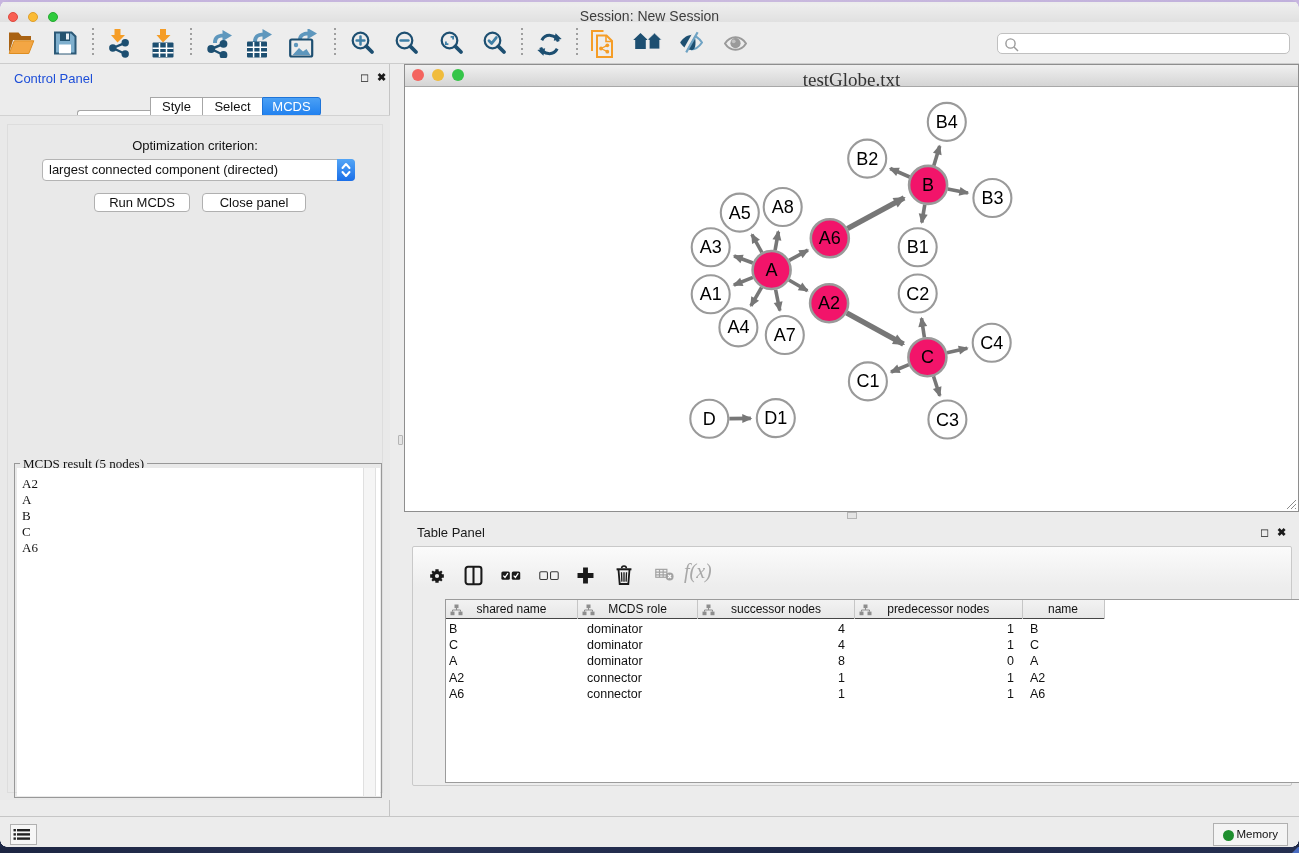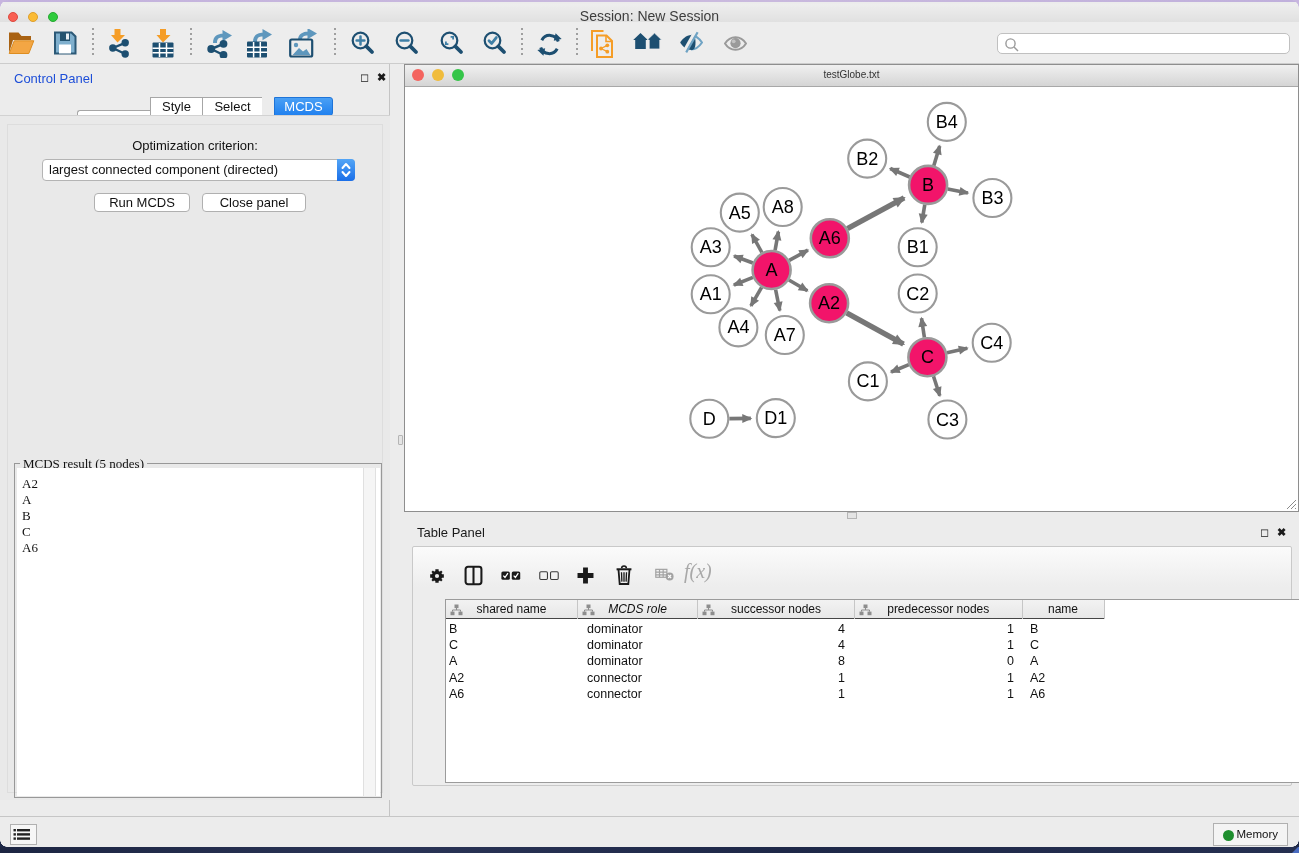--- a/index.html
+++ b/index.html
@@ -31,21 +31,21 @@
 #cpanel { position:absolute; left:0; top:64px; width:390px; height:752px;
   background:#ececec; border-right:1px solid #c4c4c4; }
 #cpanel-title { position:absolute; left:14px; top:7px; font-size:13px; color:#1d4ed8; }
 .winbtn { position:absolute; font-size:11px; color:#1a1a1a; }
 #cp-tabs { position:absolute; top:33px; left:77px; height:19px; display:flex; }
 .cptab { height:19px; font-size:13px; color:#111; background:#fff;
   border:1px solid #a6a6a6; border-right:none; padding-top:1px;
   text-align:center; }
 .cptab.first { border-radius:3px 0 0 3px; }
 .cptab.sel { background:linear-gradient(#4aa0f5,#2181ef); color:#fff;
-  border:1px solid #1e74d8; border-radius:0 3px 3px 0;margin-left:12px; }
+  border:1px solid #1e74d8; border-radius:0 3px 3px 0; }
 #cp-body { position:absolute; left:0px; top:51px; width:390px; height:685px;
   background:#e9e9e9; border-top:1px solid #d2d2d2; }
 #cp-inner { position:absolute; left:7px; top:8px; width:376px; height:669px;
   background:#e9e9e9; border:1px solid #dddddd; }
 #opt-label { position:absolute; top:13px; width:100%; text-align:center;
   font-size:13px; color:#111; }
 #dropdown { position:absolute; left:34px; top:34px; width:313px; height:22px;
   background:#fff; border:1px solid #b4b4b4; border-radius:4px;
   font-size:13px; color:#111; line-height:20px; padding-left:6px; }
 #dd-step { position:absolute; right:-1px; top:-1px; width:18px; height:22px;
@@ -62,21 +62,21 @@
 #mcds-scroll { position:absolute; right:4px; top:0px; width:13px; height:328px;
   background:#f5f5f5; border-left:1px solid #e0e0e0; border-right:1px solid #e0e0e0; }
 
 .grip { position:absolute; background:#e4e4e4; border:1px solid #b5b5b5; }
 
 #netwin { position:absolute; left:404px; top:64px; width:895px; height:448px;
   background:#fff; border:1px solid #8e8e8e; }
 #net-titlebar { position:absolute; left:0; top:0; width:100%; height:22px;
   background:linear-gradient(#f0f0f0,#d5d5d5); border-bottom:1px solid #a8a8a8; }
 #net-title { position:absolute; top:4px; width:100%; text-align:center;
-  font-size:10px; color:#333; }
+  font-size:19px; color:#333;font-family:Liberation Serif, serif; }
 #graph { position:absolute; left:0px; top:22px; }
 #graph text { font-size:18px; fill:#000; text-anchor:middle; }
 #graph .e { stroke:#777; stroke-width:3.6; }
 #graph .thick { stroke:#777; stroke-width:5.4; }
 #graph .wn { fill:#fff; stroke:#9a9a9a; stroke-width:2.1; }
 #graph .pn { fill:#f2146a; stroke:#9a9a9a; stroke-width:2.6; }
 #resize-corner { position:absolute; right:1px; bottom:1px; }
 
 #tpanel { position:absolute; left:404px; top:519px; width:895px; height:297px;
   background:#ececec; }
@@ -420,21 +420,21 @@
       <div id="tbl">
         <div id="tbl-head">
           <div class="th" style="left:0; width:132px;"><svg width="13" height="12" viewBox="0 0 13 12">
                 <g fill="#8d8d8d">
                   <rect x="4.5" y="0.5" width="4" height="3.6"></rect>
                   <rect x="0.5" y="7.6" width="4" height="3.6"></rect>
                   <rect x="8.5" y="7.6" width="4" height="3.6"></rect>
                 </g>
                 <path d="M6.5 4 v2 M2.5 7.6 v-1.6 h8 v1.6" stroke="#8d8d8d" fill="none"></path>
               </svg>shared name</div>
-          <div class="th" style="left:132px; width:120px;font-style:italic;"><svg width="13" height="12" viewBox="0 0 13 12">
+          <div class="th" style="left:132px; width:120px;"><svg width="13" height="12" viewBox="0 0 13 12">
                 <g fill="#8d8d8d">
                   <rect x="4.5" y="0.5" width="4" height="3.6"></rect>
                   <rect x="0.5" y="7.6" width="4" height="3.6"></rect>
                   <rect x="8.5" y="7.6" width="4" height="3.6"></rect>
                 </g>
                 <path d="M6.5 4 v2 M2.5 7.6 v-1.6 h8 v1.6" stroke="#8d8d8d" fill="none"></path>
               </svg>MCDS role</div>
           <div class="th" style="left:252px; width:157px;"><svg width="13" height="12" viewBox="0 0 13 12">
                 <g fill="#8d8d8d">
                   <rect x="4.5" y="0.5" width="4" height="3.6"></rect>

